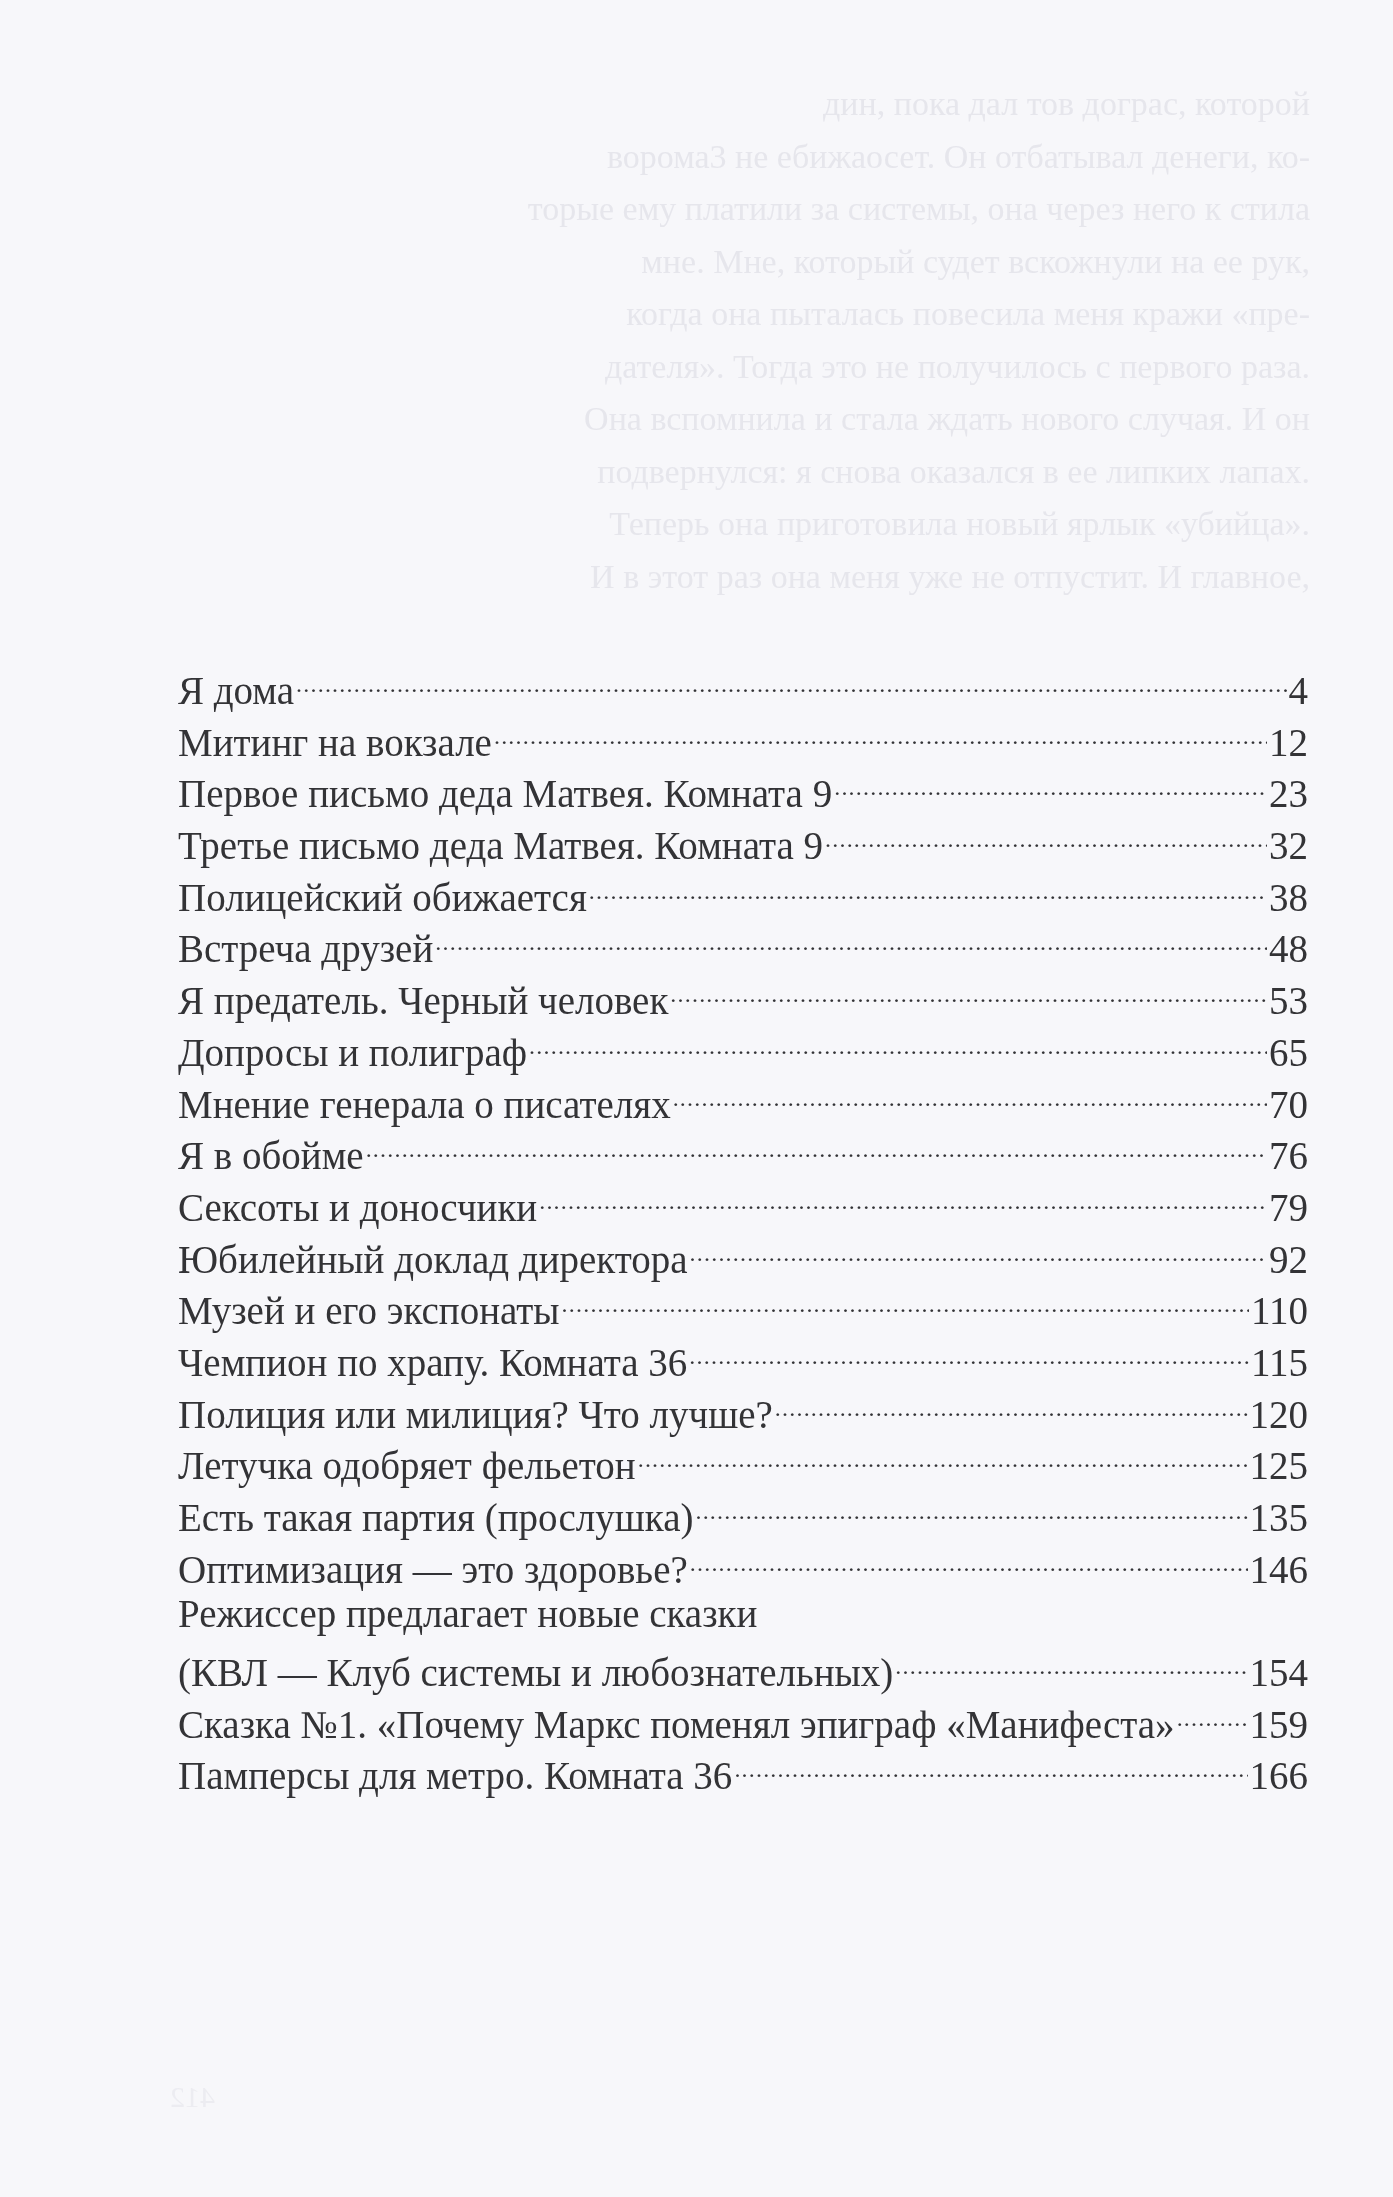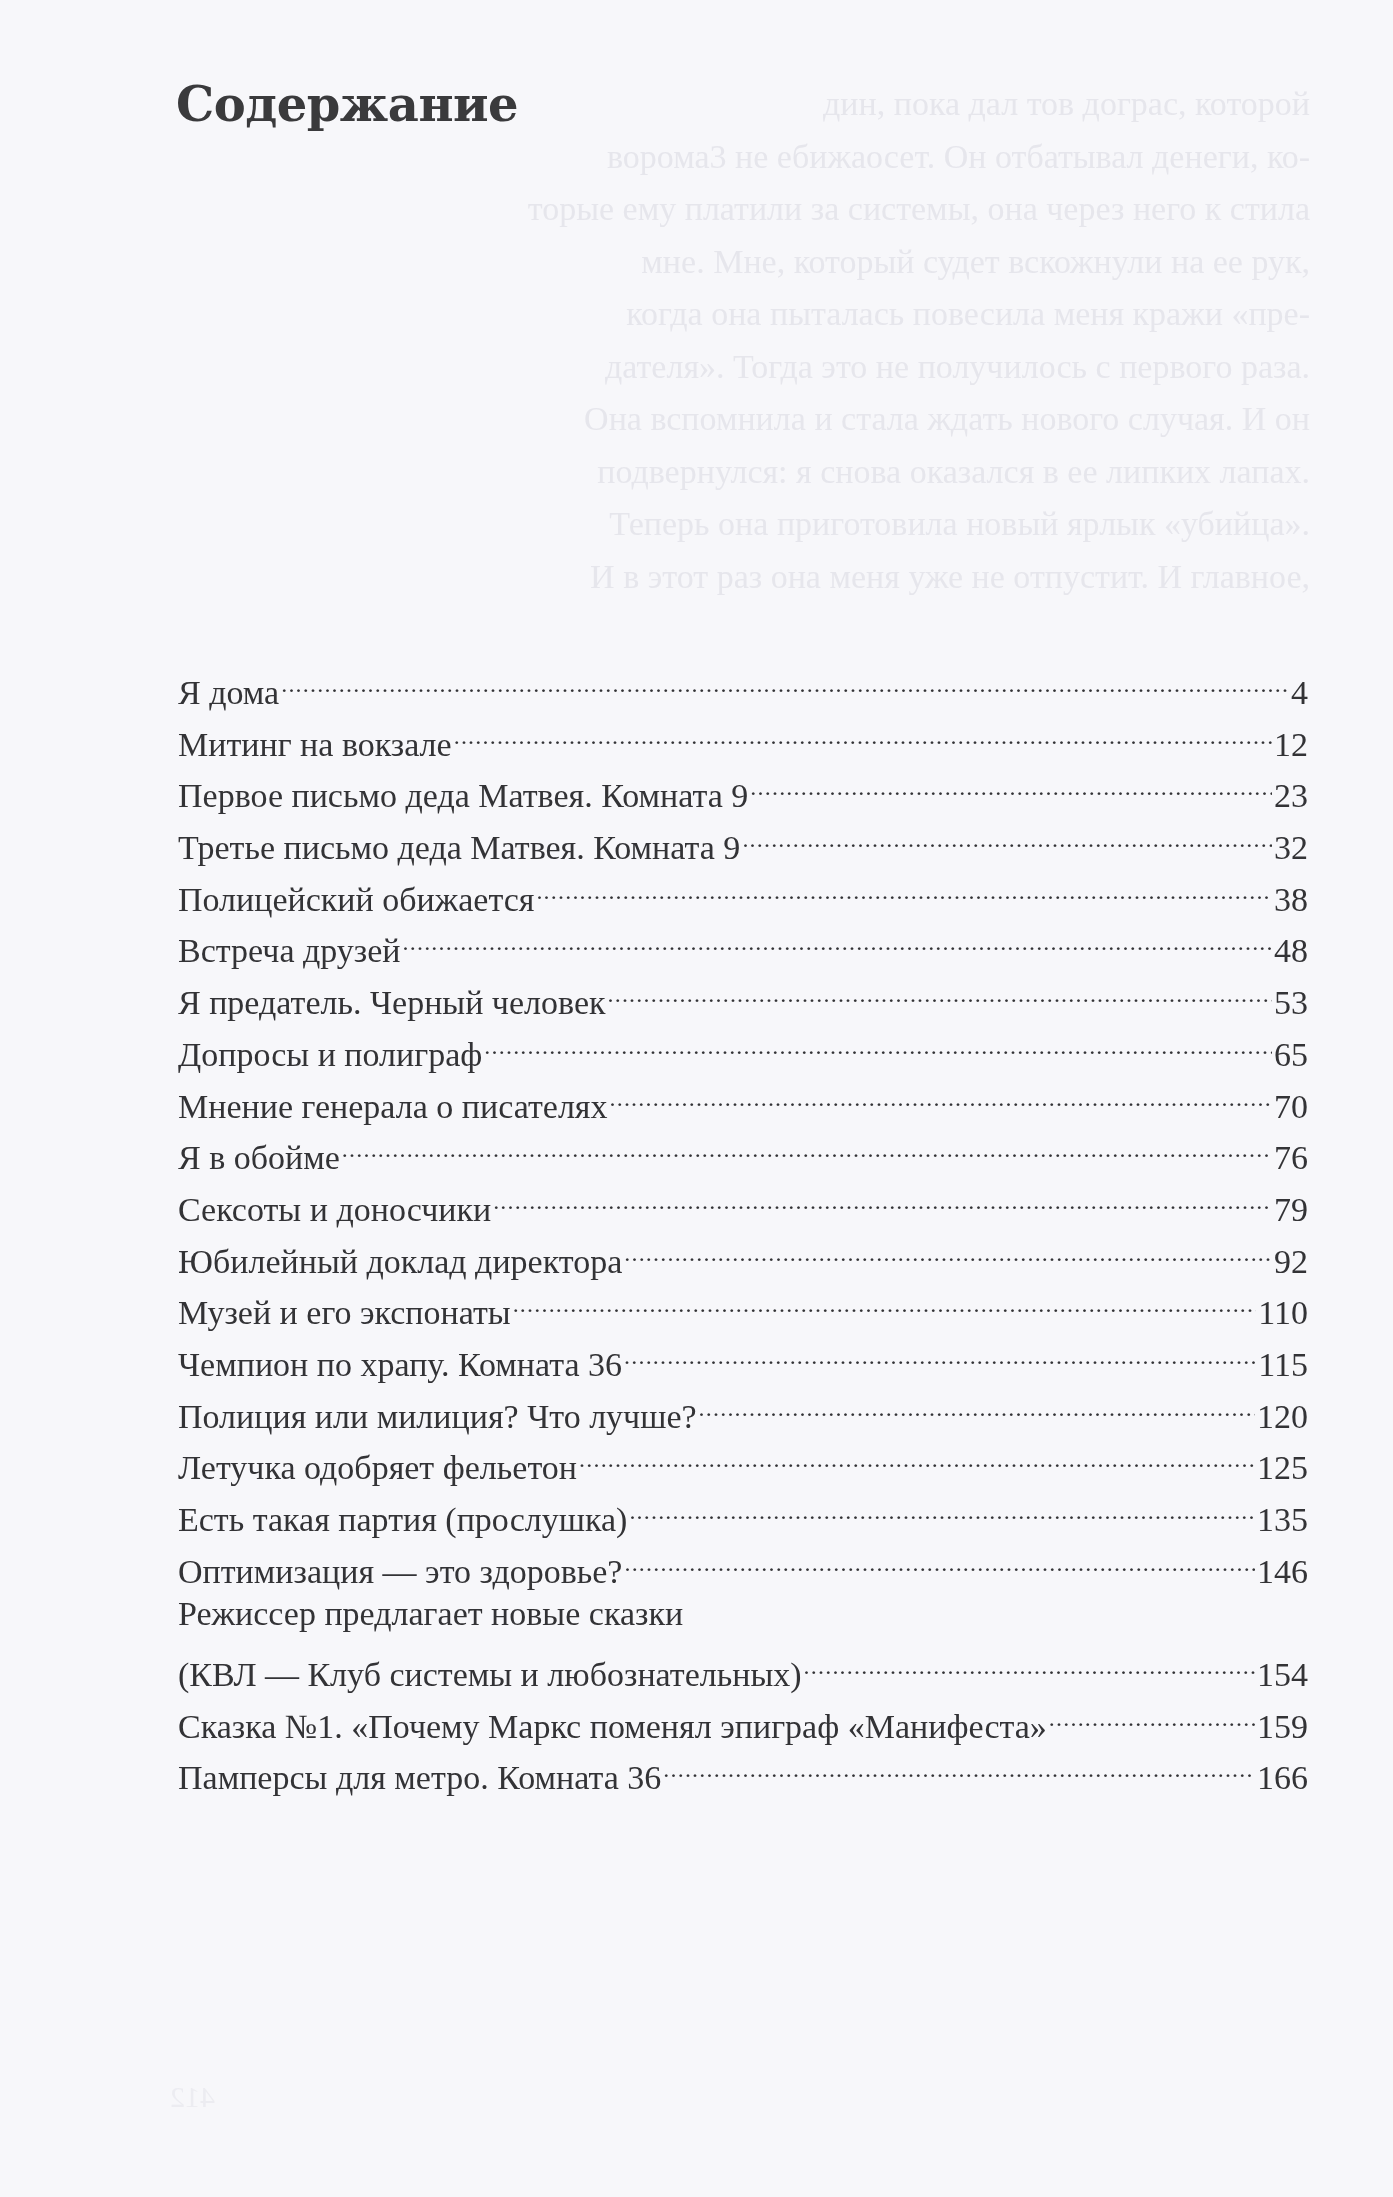--- a/index.html
+++ b/index.html
@@ -66,21 +66,21 @@
       width: 1130px;
       margin: 0;
       padding: 0;
       list-style: none;
     }
     .toc-line {
       display: flex;
       align-items: baseline;
       height: 51.7px;
       font-family: "Liberation Serif", "DejaVu Serif", serif;
-      font-size: 34px;
+      font-size: 39px;
       line-height: 40px;
       color: #333336;
       white-space: nowrap;
       overflow: hidden;
     }
     .toc-title {
       flex: 0 0 auto;
       padding-right: 2px;
     }
     .toc-leader {
@@ -117,21 +117,20 @@
   <div>когда она пыталась повесила меня кражи «пре-</div>
   <div>дателя». Тогда это не получилось с первого раза.</div>
   <div>Она вспомнила и стала ждать нового случая. И он</div>
   <div>подвернулся: я снова оказался в ее липких лапах.</div>
   <div>Теперь она приготовила новый ярлык «убийца».</div>
   <div>И в этот раз она меня уже не отпустит. И главное,</div>
 </div>
 <div class="bleed-pagenum">412</div>
 
 <main class="page">
-  <h1 class="title">Содержание</h1>
 
   <ul class="toc">
     <li class="toc-line">
       <span class="toc-title">Я дома</span>
       <span class="toc-leader"></span>
       <span class="toc-page">4</span>
     </li>
     <li class="toc-line">
       <span class="toc-title">Митинг на вокзале</span>
       <span class="toc-leader"></span>

